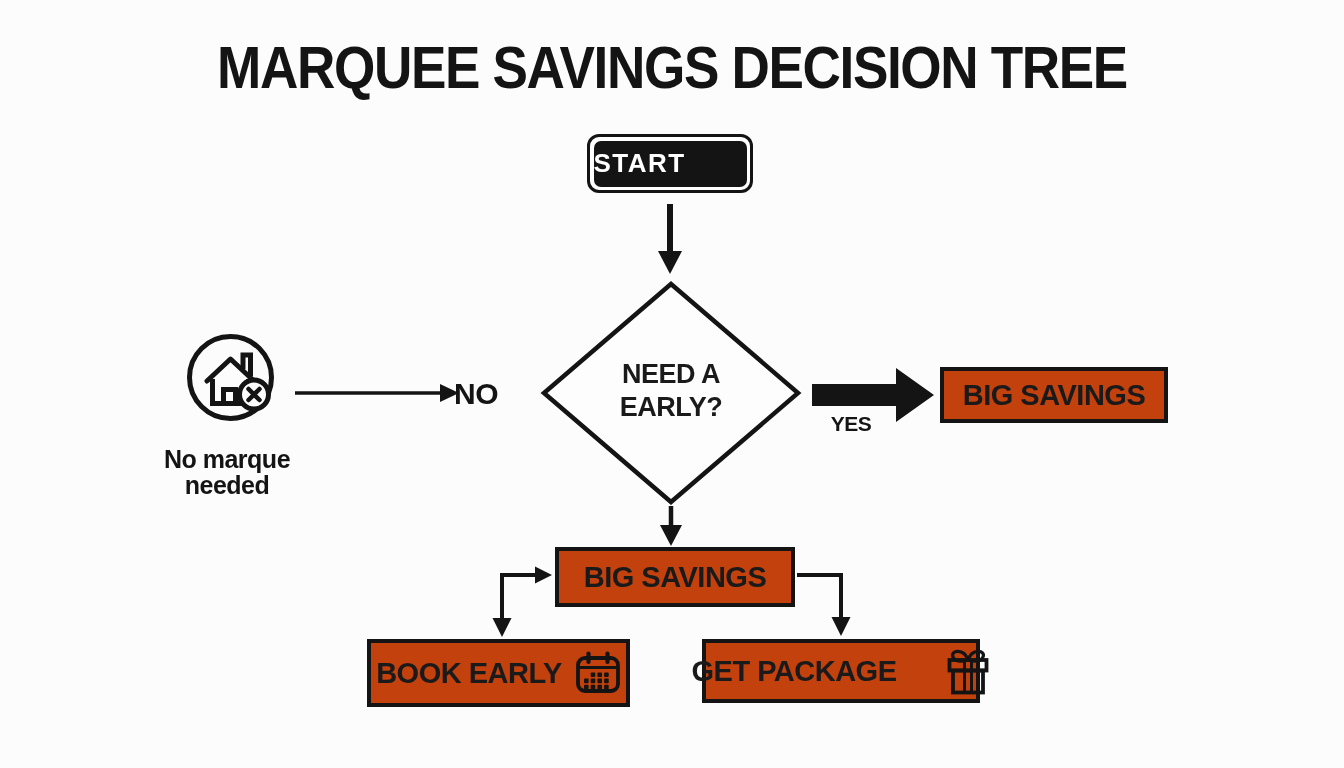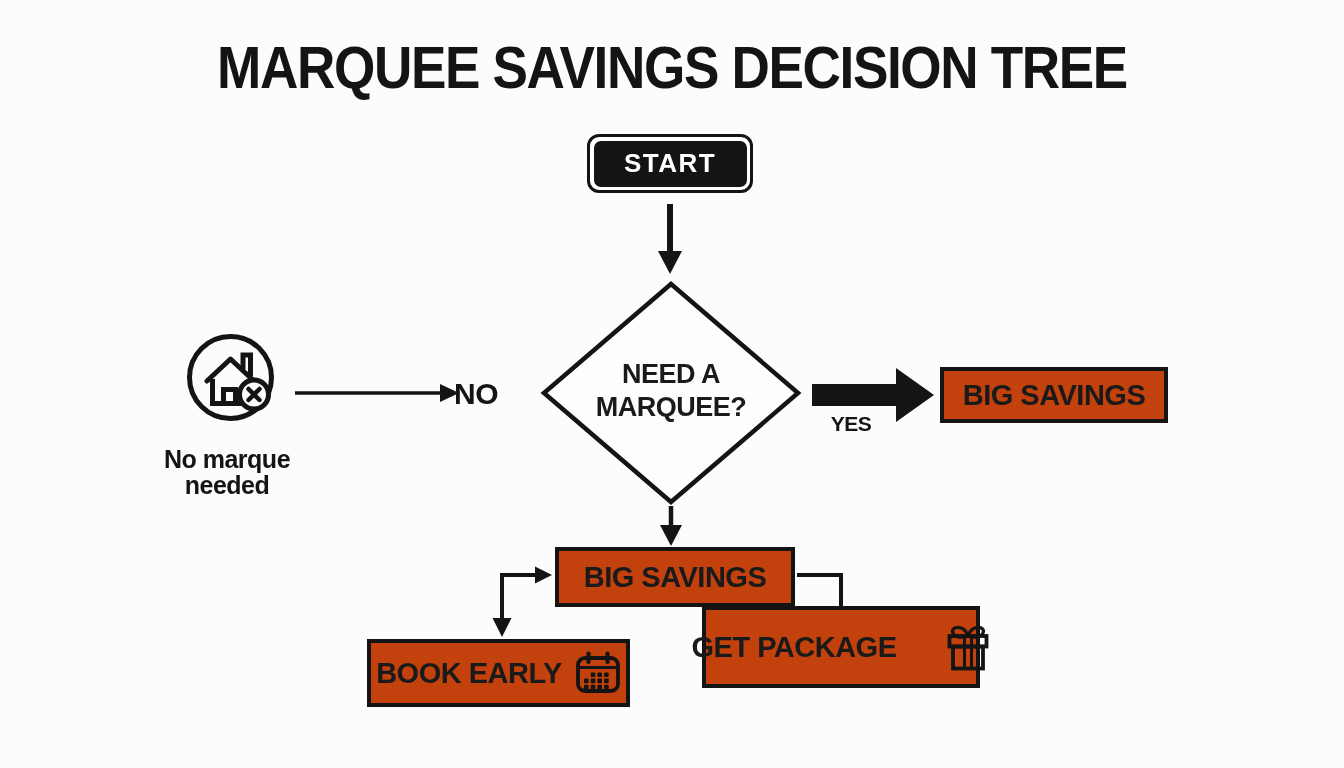--- a/index.html
+++ b/index.html
@@ -18,41 +18,41 @@
   .overlay .stroke{stroke:#141414;fill:none;}
   .overlay .fill{fill:#141414;stroke:none;}
   .diamond{fill:#fdfdfd;stroke:#141414;stroke-width:4.5;stroke-linejoin:miter;}
 
   .start-outer{
     position:absolute;left:587px;top:134px;width:166px;height:59px;
     border:3.5px solid #141414;border-radius:12px;background:#fff;padding:3.5px;
   }
   .start-inner{
     width:100%;height:100%;background:#141414;border-radius:7px;
-    display:flex;align-items:center;justify-content:center;
+    display:flex;align-items:center;justify-content:flex-start;
     color:#ffffff;font-size:26px;letter-spacing:1.5px;
   }
   .diamond-text{
     position:absolute;left:546px;top:358px;width:250px;
     text-align:center;font-size:27px;line-height:1.22;letter-spacing:-0.5px;
     white-space:pre-line;color:#1a1a1a;
   }
   .branch-label{position:absolute;font-size:21px;letter-spacing:-0.5px;color:#141414;}
   .no-label{left:454px;top:377px;width:62px;text-align:left;font-size:30px;}
   .yes-label{left:818px;top:412px;width:66px;text-align:center;}
 
   .node-box{
     position:absolute;border:4px solid #141414;background:#c2410c;
     display:flex;align-items:center;justify-content:center;gap:13px;
     font-size:29px;letter-spacing:-0.5px;color:#1a1a1a;white-space:nowrap;
   }
   .savings-right{left:940px;top:367px;width:228px;height:56px;}
   .savings-bottom{left:555px;top:547px;width:240px;height:60px;}
   .book-early{left:367px;top:639px;width:263px;height:68px;}
-  .get-package{left:702px;top:606px;width:278px;height:82px;gap:48px;}
+  .get-package{left:702px;top:639px;width:278px;height:64px;gap:48px;}
 
   .house-icon{position:absolute;left:184px;top:330px;}
   .caption{
     position:absolute;left:117px;top:446px;width:220px;text-align:center;
     font-size:25px;line-height:1.05;letter-spacing:-0.5px;white-space:pre-line;color:#141414;
   }
   .mini-icon{flex:0 0 auto;display:block;}
 </style>
 </head>
 <body>
@@ -96,21 +96,21 @@
     </g>
   </svg>
 
   <div class="start-outer">
     <div class="start-inner">
       <span>START</span>
     </div>
   </div>
 
   <div class="diamond-text">NEED A
-MARQUEE?</div>
+EARLY?</div>
 
   <div class="branch-label no-label">NO</div>
   <div class="branch-label yes-label">YES</div>
 
   <svg class="house-icon" width="96" height="96" viewBox="0 0 96 96" aria-hidden="true">
     <circle cx="46.5" cy="47.5" r="41" fill="none" stroke="#141414" stroke-width="5"></circle>
     <path d="M 59 39 L 59 25 L 66.5 25 L 66.5 46" fill="none" stroke="#141414" stroke-width="5"></path>
     <path d="M 23 51 L 46.5 29 L 70 51" fill="none" stroke="#141414" stroke-width="5" stroke-linecap="round" stroke-linejoin="round"></path>
     <path d="M 28.5 49 L 28.5 73.5 L 64.5 73.5 L 64.5 49" fill="none" stroke="#141414" stroke-width="5"></path>
     <path d="M 39.5 73.5 L 39.5 59.5 L 51.5 59.5 L 51.5 73.5" fill="none" stroke="#141414" stroke-width="5"></path>

